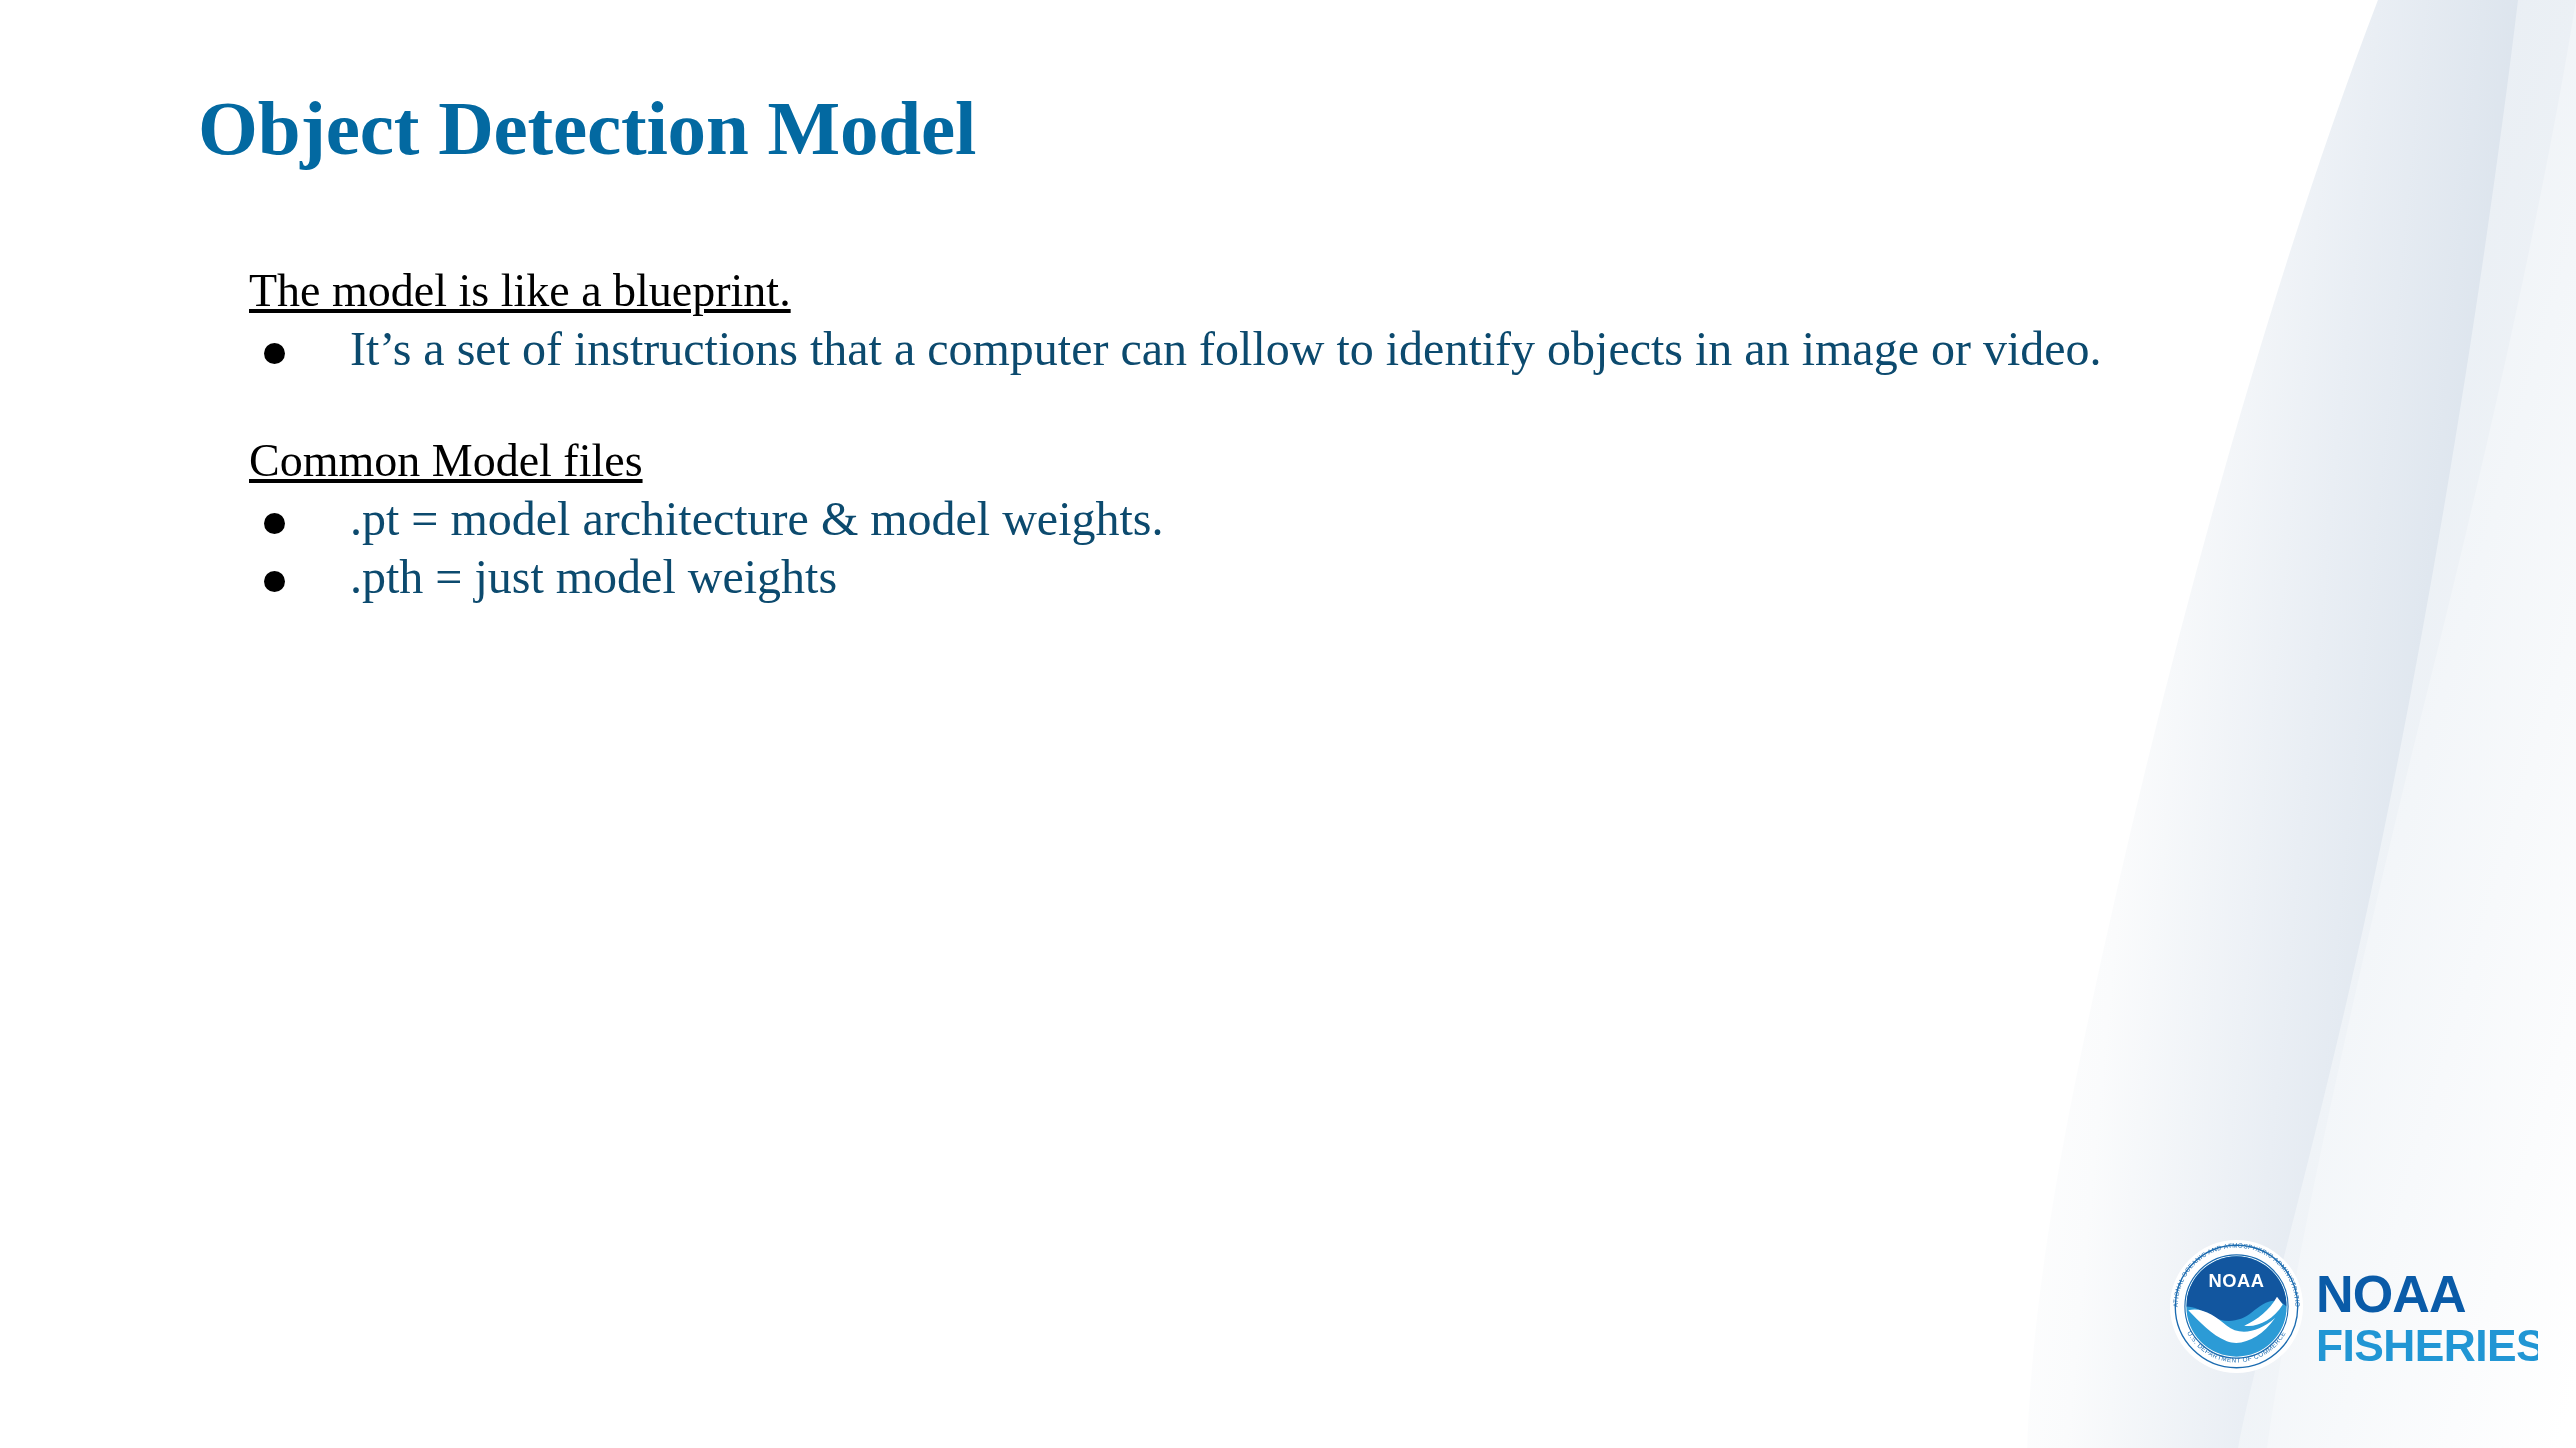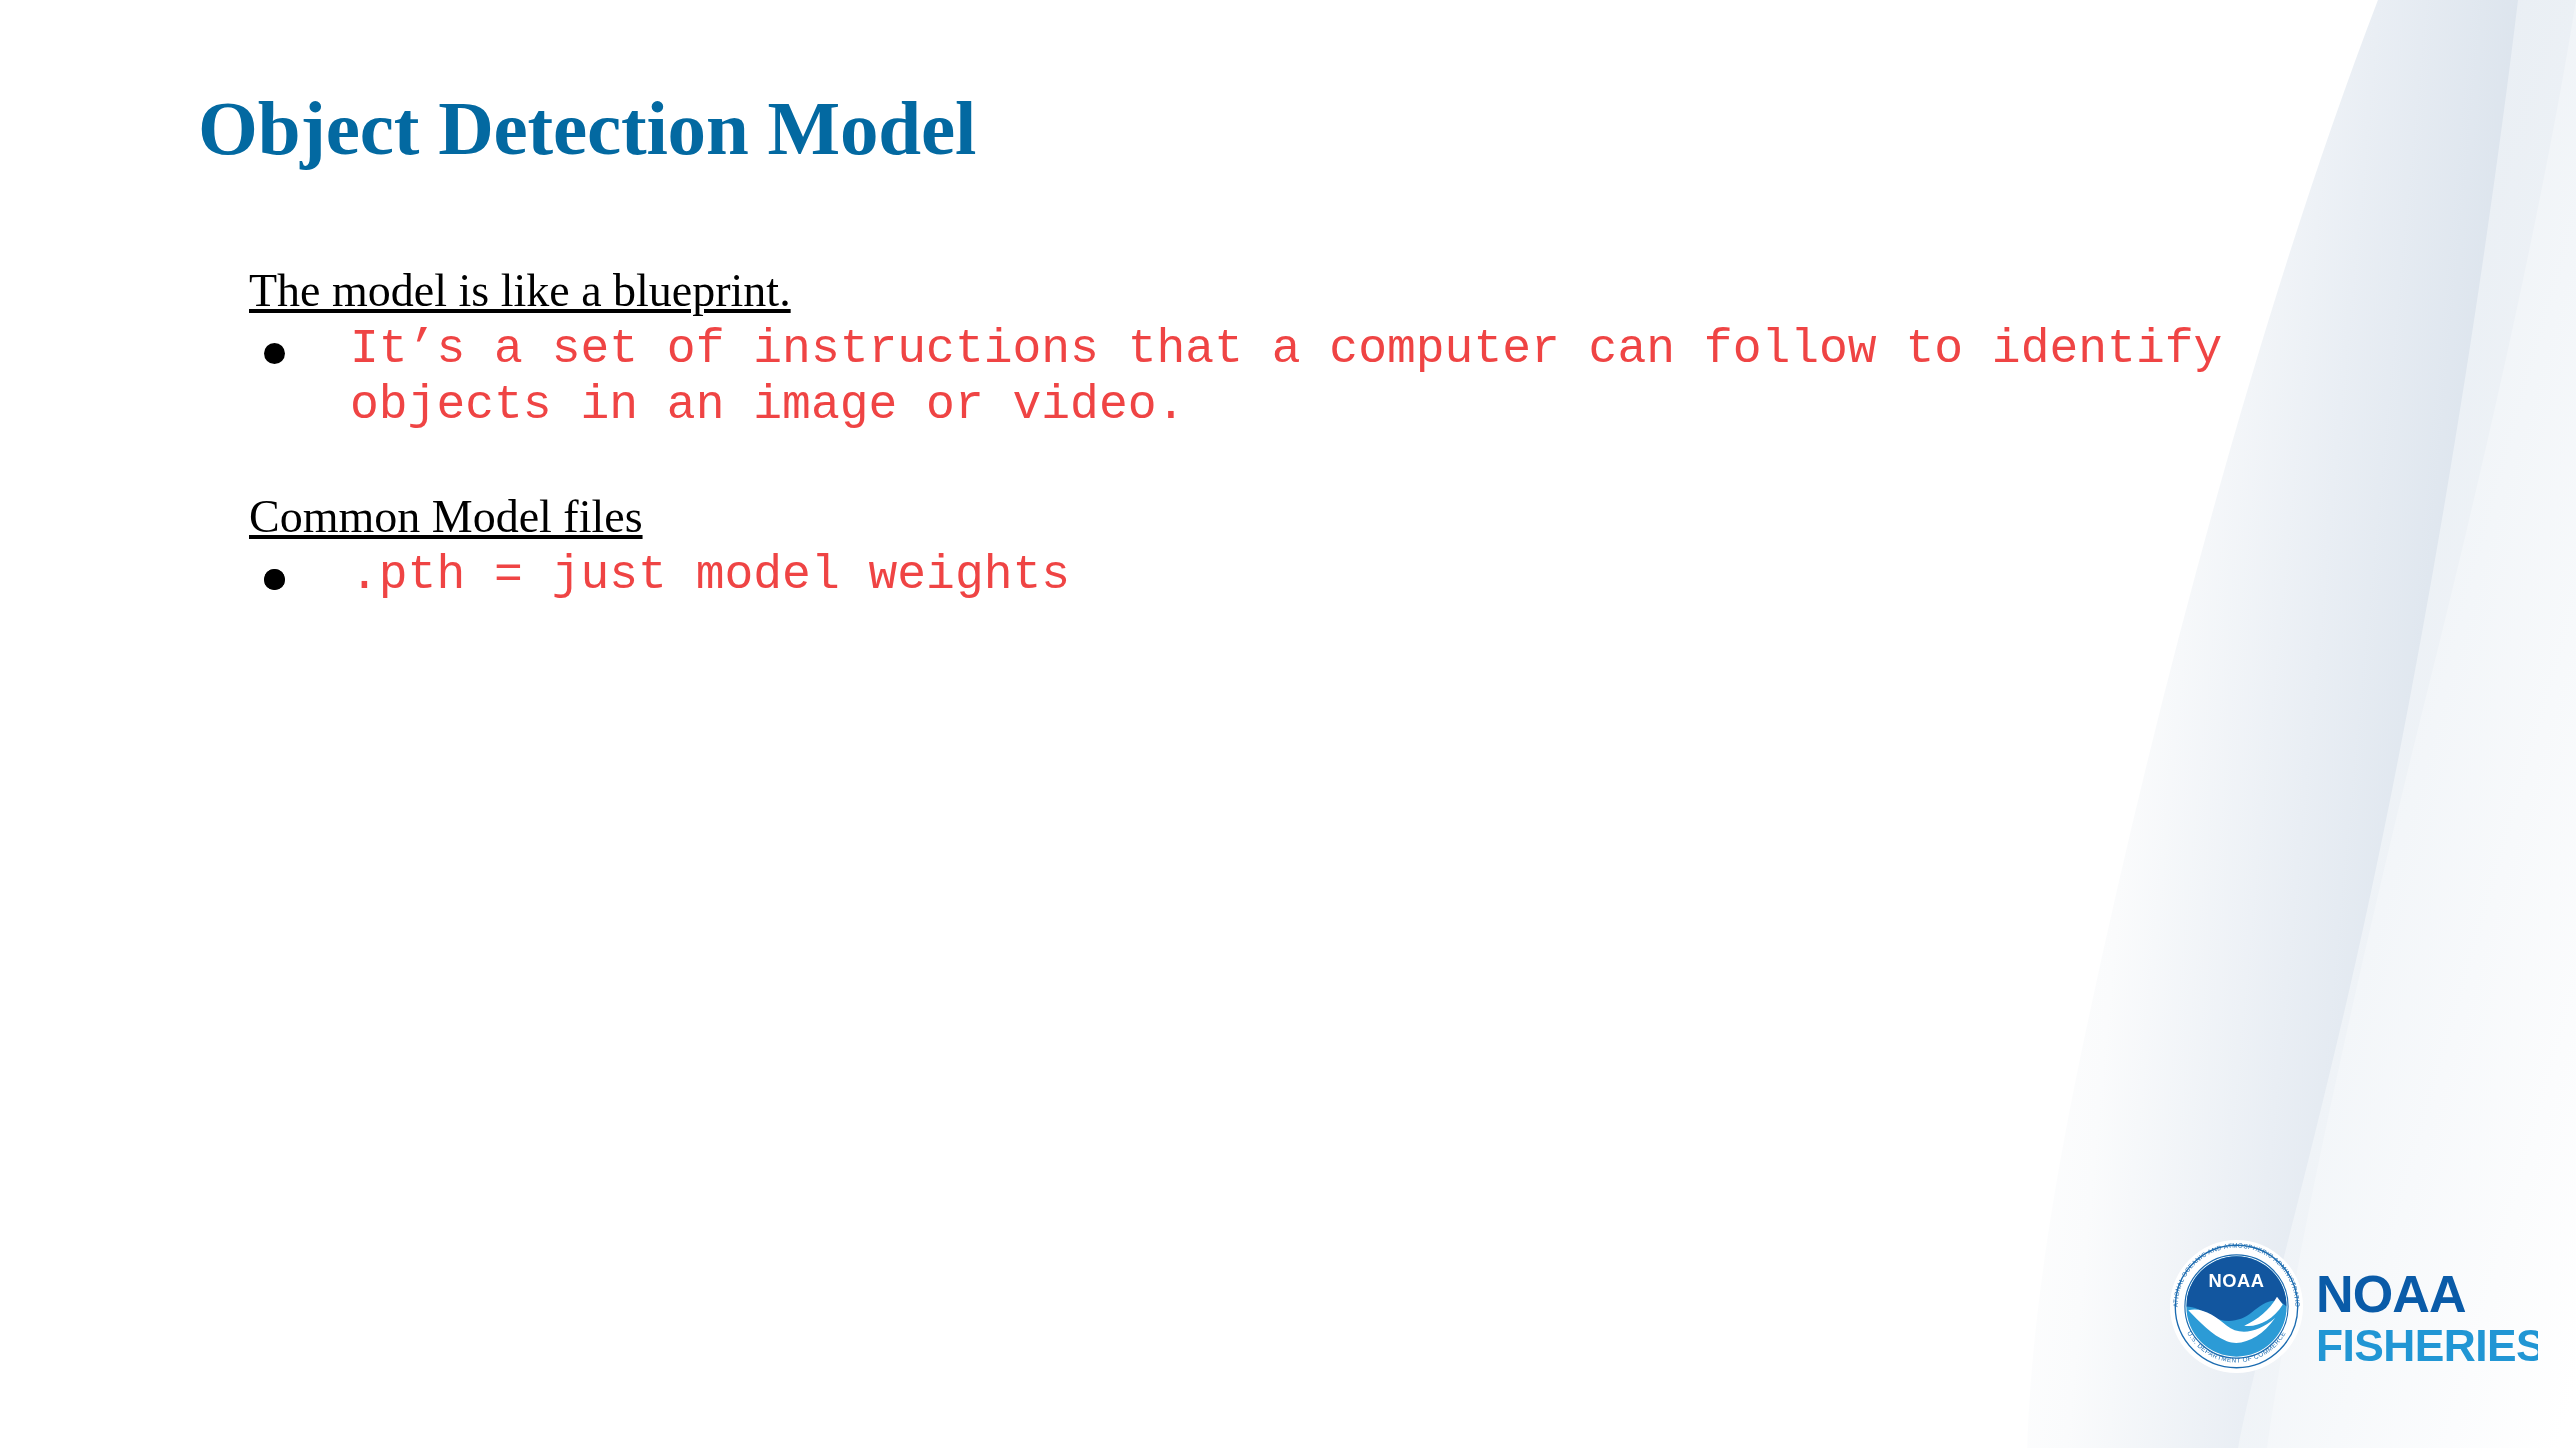--- a/index.html
+++ b/index.html
@@ -69,24 +69,23 @@
     list-style: none;
     margin: 0;
     padding: 0;
   }
 
   .bullet-item {
     position: relative;
     padding-left: 101px;
     font-size: 48px;
     line-height: 1.17;
-    color: #ef4444;
+    color: #0c4a6e;
     margin: 0 0 1.9px 0;
     max-width: 1970px;
-    font-family: Liberation Mono, monospace;
   }
 
   .bullet-marker {
     position: absolute;
     left: 14.5px;
     top: 0.46em;
     width: 21px;
     height: 21px;
     border-radius: 50%;
     background: #000000;
@@ -155,20 +154,21 @@
       </li>
     </ul>
   </section>
 
 
   <section class="content-block">
     <p class="block-heading">Common Model files</p>
     <ul class="bullet-list">
       <li class="bullet-item">
         <span class="bullet-marker"></span>
+        <span>.pt = model architecture &amp; model weights.</span>
       </li>
       <li class="bullet-item">
         <span class="bullet-marker"></span>
         <span>.pth = just model weights</span>
       </li>
     </ul>
   </section>
 
 </div>
 

